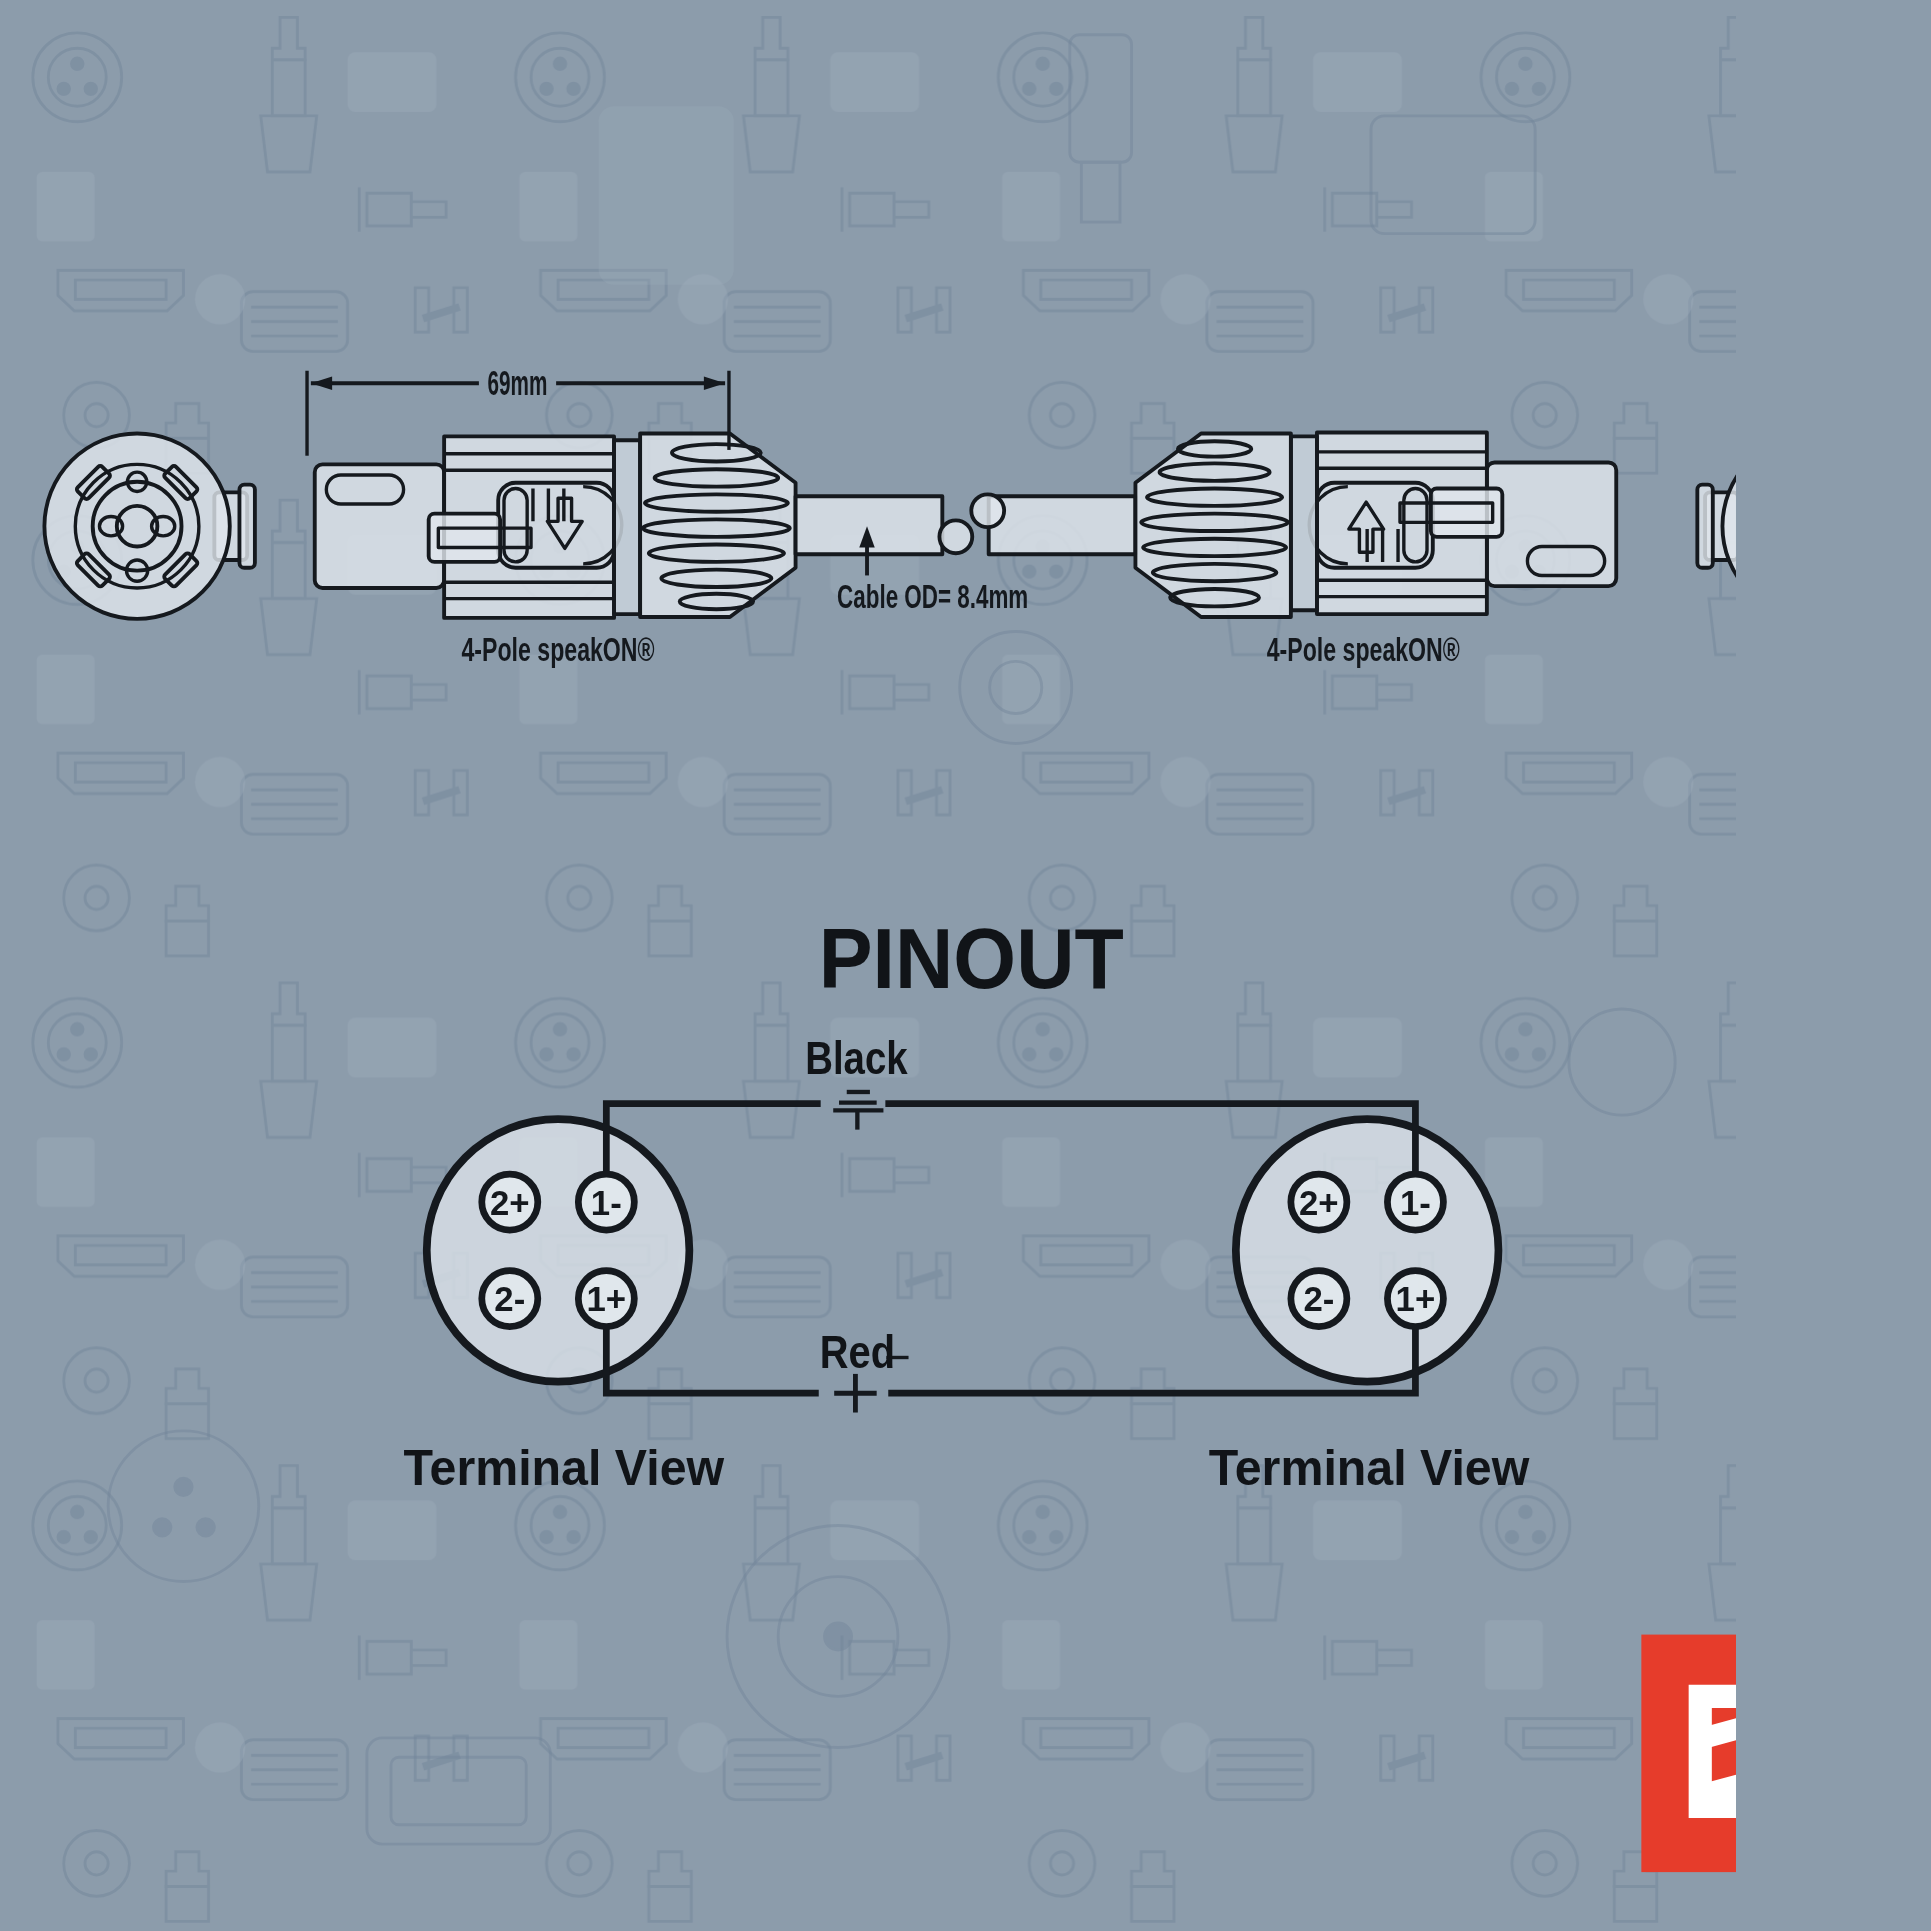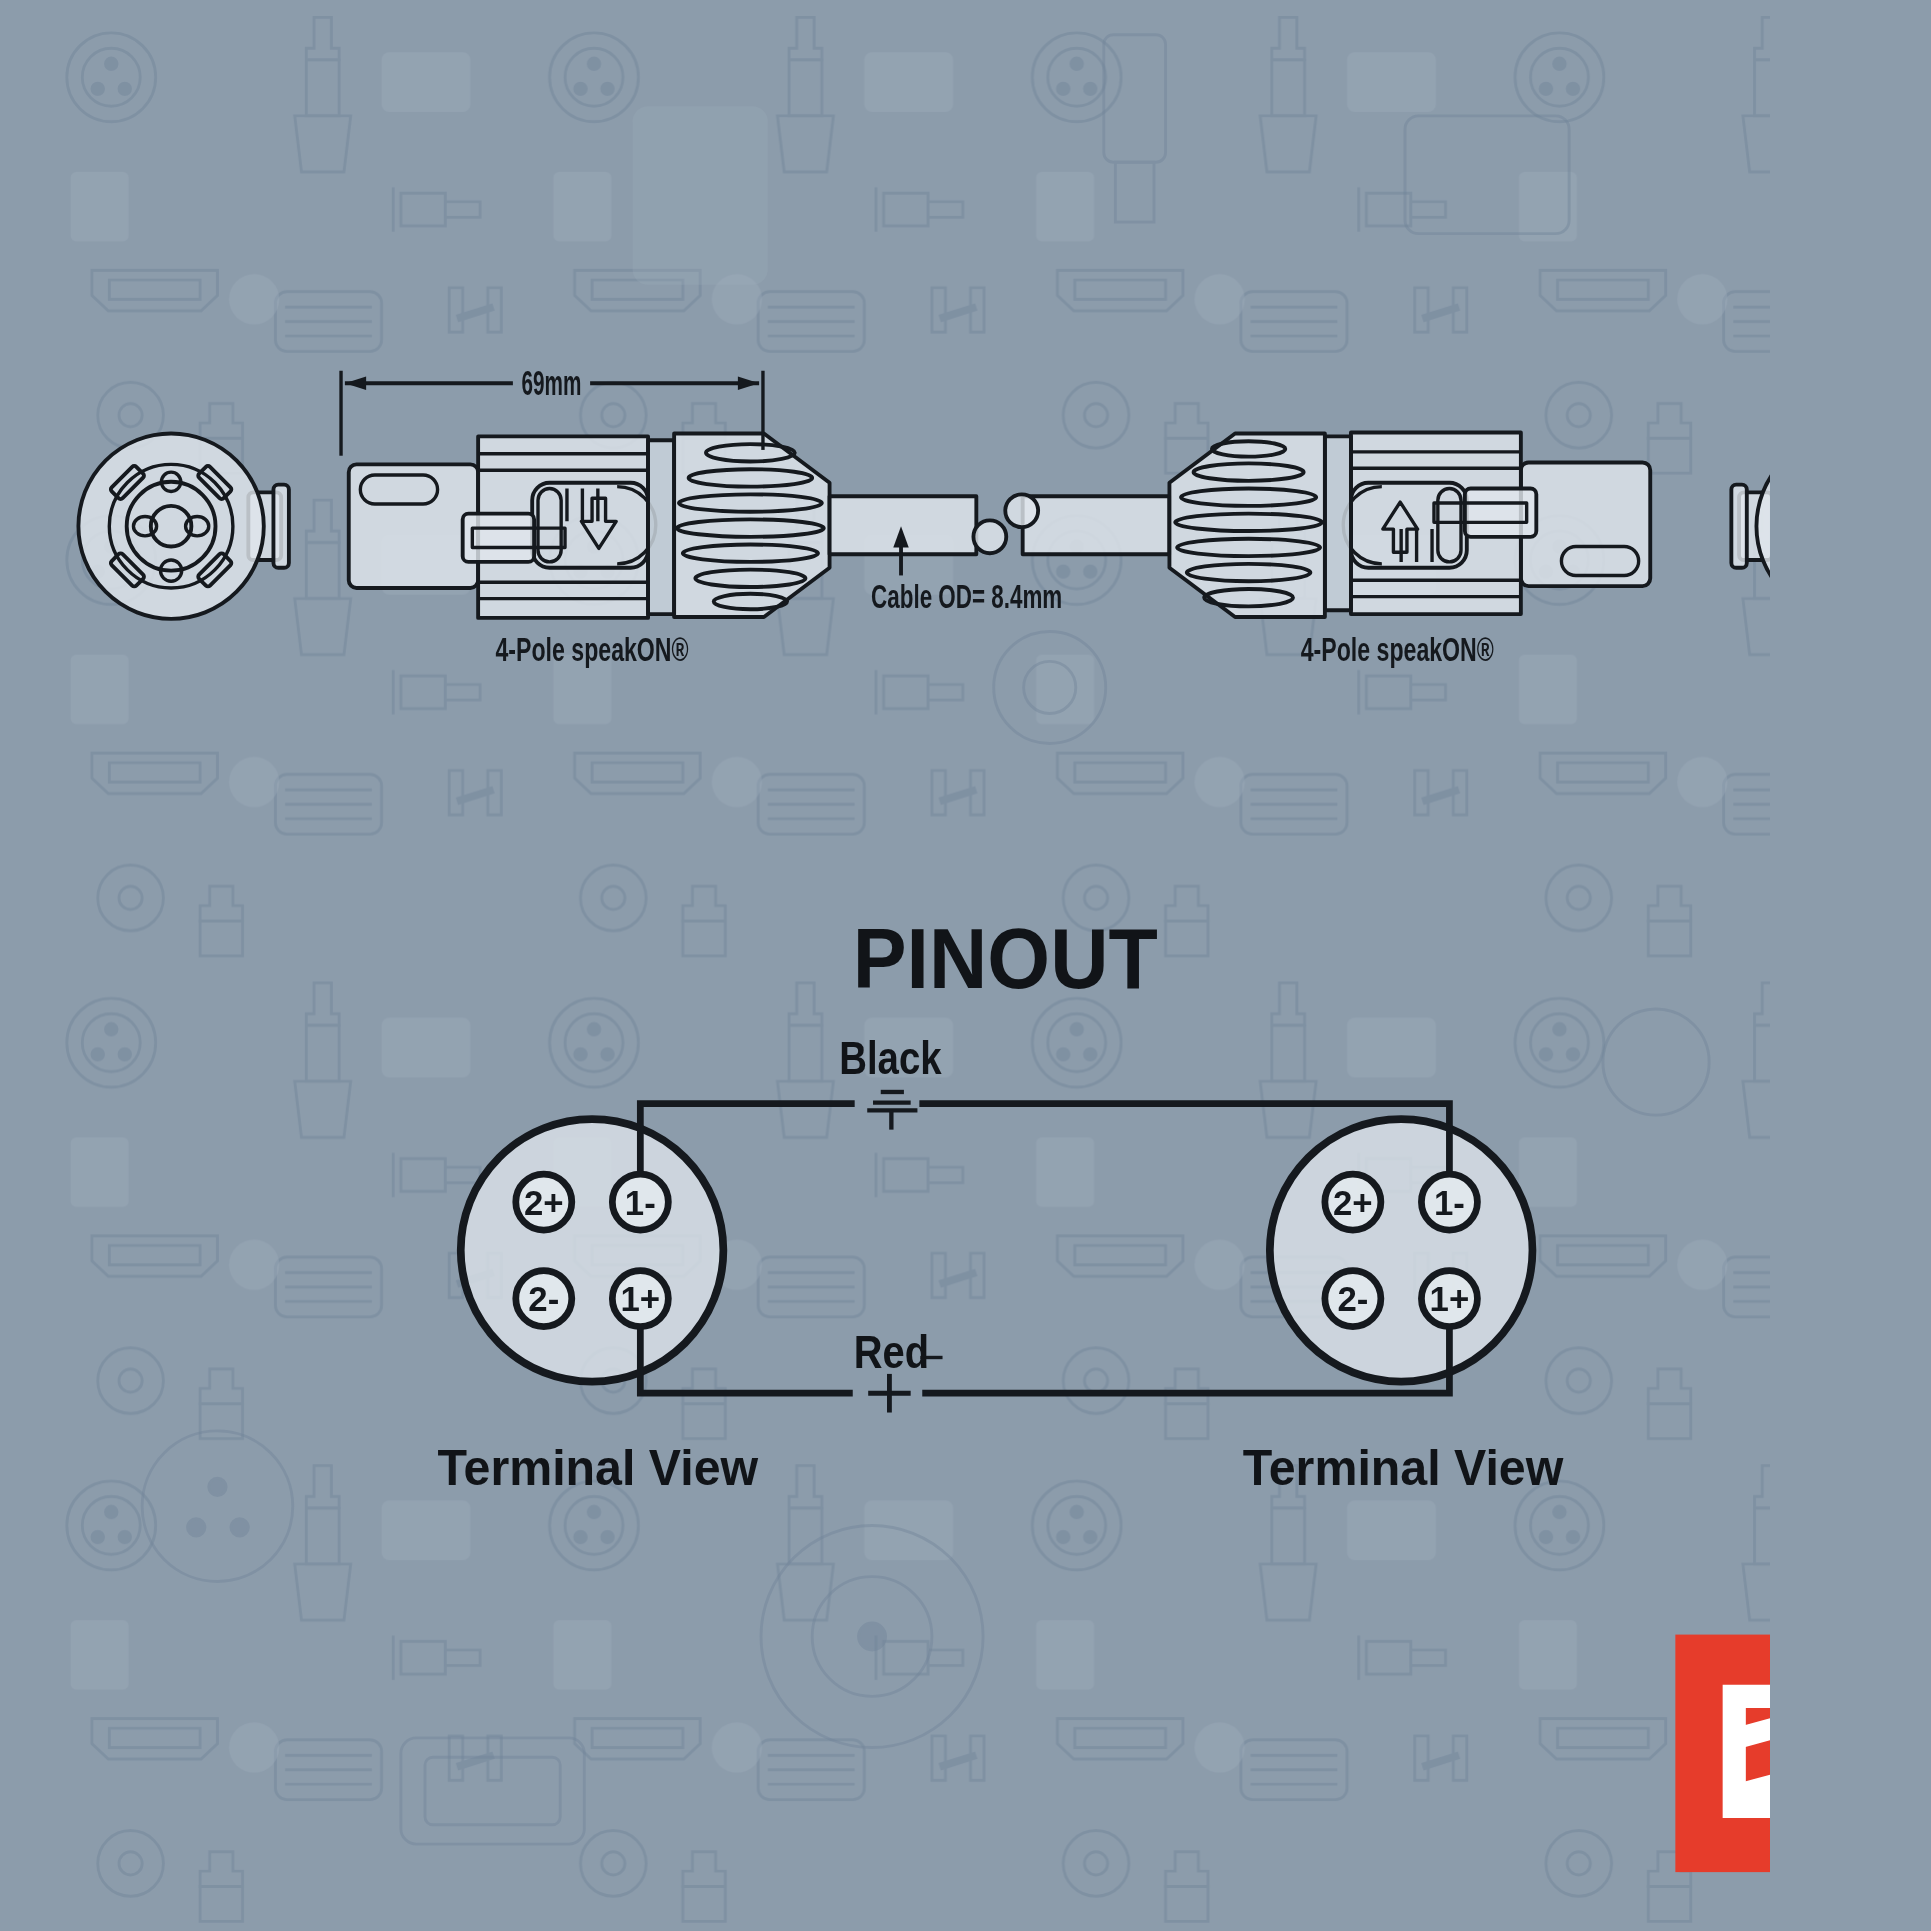--- a/index.html
+++ b/index.html
@@ -1,17 +1,17 @@
 <!DOCTYPE html>
 <html><head>
 <meta charset="utf-8">
 <style>
   html,body{margin:0;padding:0;background:#8C9CAB;}
   .stage{position:relative;width:1736px;height:1931px;overflow:hidden;
-         font-family:"Liberation Sans",sans-serif;margin-left:34px;}
+         font-family:"Liberation Sans",sans-serif;}
   svg{display:block;}
   
   .st  {stroke:#15191E;stroke-width:4;fill:rgba(223,229,235,0.82);stroke-linejoin:round;}
   .st2 {stroke:#15191E;stroke-width:4;fill:rgba(201,211,220,0.85);stroke-linejoin:round;}
   .ln  {stroke:#15191E;stroke-width:3.5;fill:none;stroke-linejoin:round;}
   .ln4 {stroke:#15191E;stroke-width:4;fill:none;stroke-linejoin:round;}
   .wire{stroke:#15191E;stroke-width:7;fill:none;stroke-linejoin:miter;}
   .sym {stroke:#15191E;stroke-width:5;fill:none;stroke-linecap:butt;}
   .blk {fill:#15191E;stroke:none;}
   .term{fill:rgba(222,228,234,0.78);stroke:#15191E;stroke-width:8;}

